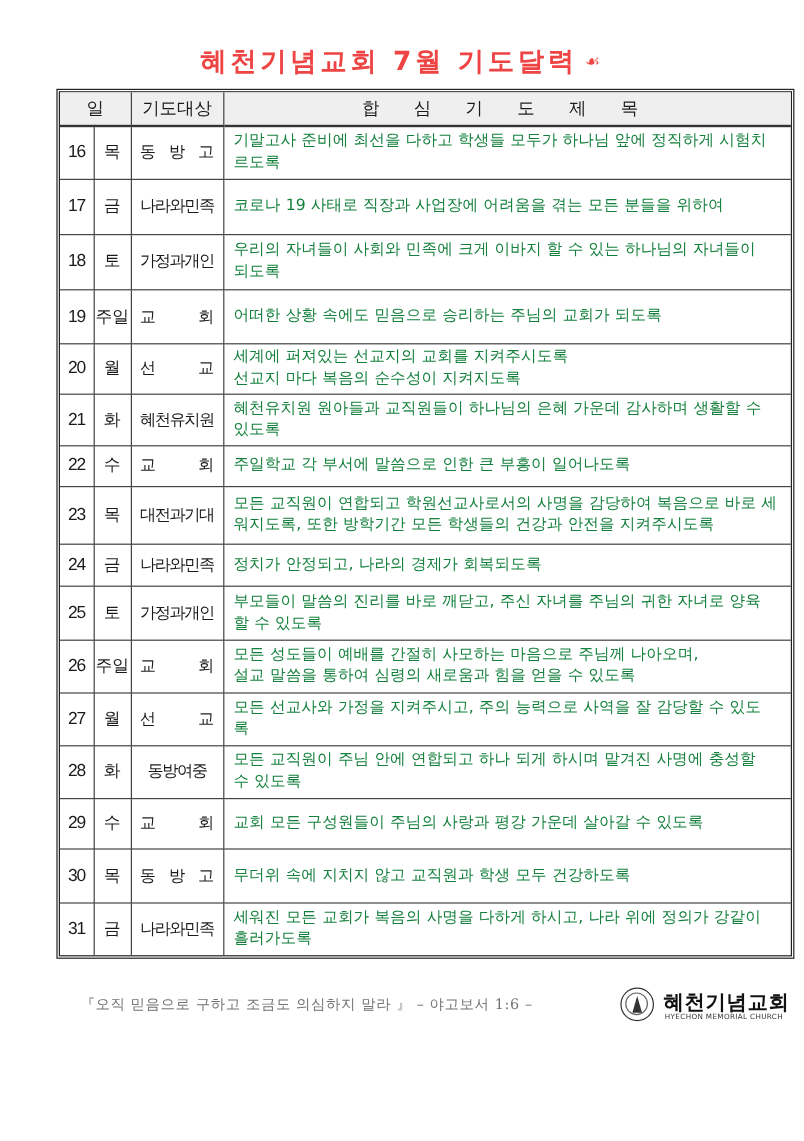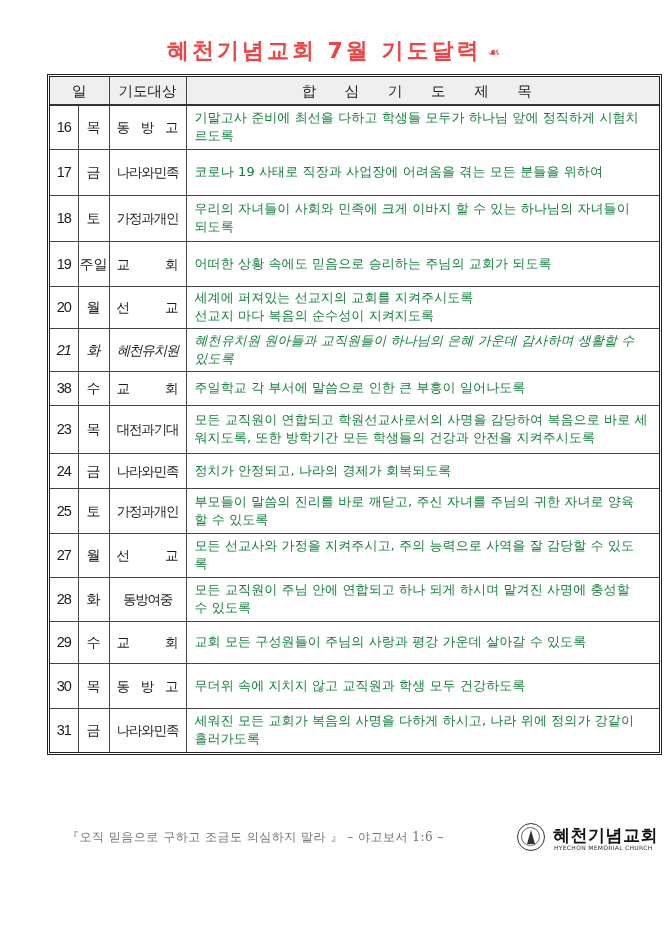--- a/index.html
+++ b/index.html
@@ -128,31 +128,31 @@
             <span>
               <b style="font-weight: normal;">선</b>
               <b style="font-weight: normal;">교</b>
             </span>
           </td>
           <td class="content">
             <span class="line">세계에 퍼져있는 선교지의 교회를 지켜주시도록</span>
             <span class="line">선교지 마다 복음의 순수성이 지켜지도록</span>
           </td>
         </tr>
-        <tr style="height: 43px; font-style: italic;">
+        <tr style="height: 43px;">
           <td class="day">21</td>
           <td class="wd">화</td>
           <td class="target">혜천유치원</td>
           <td class="content">
             <span class="line">혜천유치원 원아들과 교직원들이 하나님의 은혜 가운데 감사하며 생활할 수</span>
             <span class="line">있도록</span>
           </td>
         </tr>
         <tr style="height: 34px;">
-          <td class="day">38</td>
+          <td class="day">22</td>
           <td class="wd">수</td>
           <td class="target spread">
             <span>
               <b style="font-weight: normal;">교</b>
               <b style="font-weight: normal;">회</b>
             </span>
           </td>
           <td class="content">
             <span class="line">주일학교 각 부서에 말씀으로 인한 큰 부흥이 일어나도록</span>
           </td>
@@ -174,20 +174,34 @@
             <span class="line">정치가 안정되고, 나라의 경제가 회복되도록</span>
           </td>
         </tr>
         <tr style="height: 45px;">
           <td class="day">25</td>
           <td class="wd">토</td>
           <td class="target">가정과개인</td>
           <td class="content">
             <span class="line">부모들이 말씀의 진리를 바로 깨닫고, 주신 자녀를 주님의 귀한   자녀로 양육</span>
             <span class="line">할 수 있도록</span>
+          </td>
+        </tr>
+        <tr style="height: 44px;">
+          <td class="day">26</td>
+          <td class="wd">주일</td>
+          <td class="target spread">
+            <span>
+              <b style="font-weight: normal;">교</b>
+              <b style="font-weight: normal;">회</b>
+            </span>
+          </td>
+          <td class="content">
+            <span class="line">모든 성도들이 예배를 간절히 사모하는 마음으로 주님께 나아오며,</span>
+            <span class="line">설교 말씀을 통하여 심령의 새로움과 힘을 얻을 수 있도록</span>
           </td>
         </tr>
         <tr style="height: 44px;">
           <td class="day">27</td>
           <td class="wd">월</td>
           <td class="target spread">
             <span>
               <b style="font-weight: normal;">선</b>
               <b style="font-weight: normal;">교</b>
             </span>

